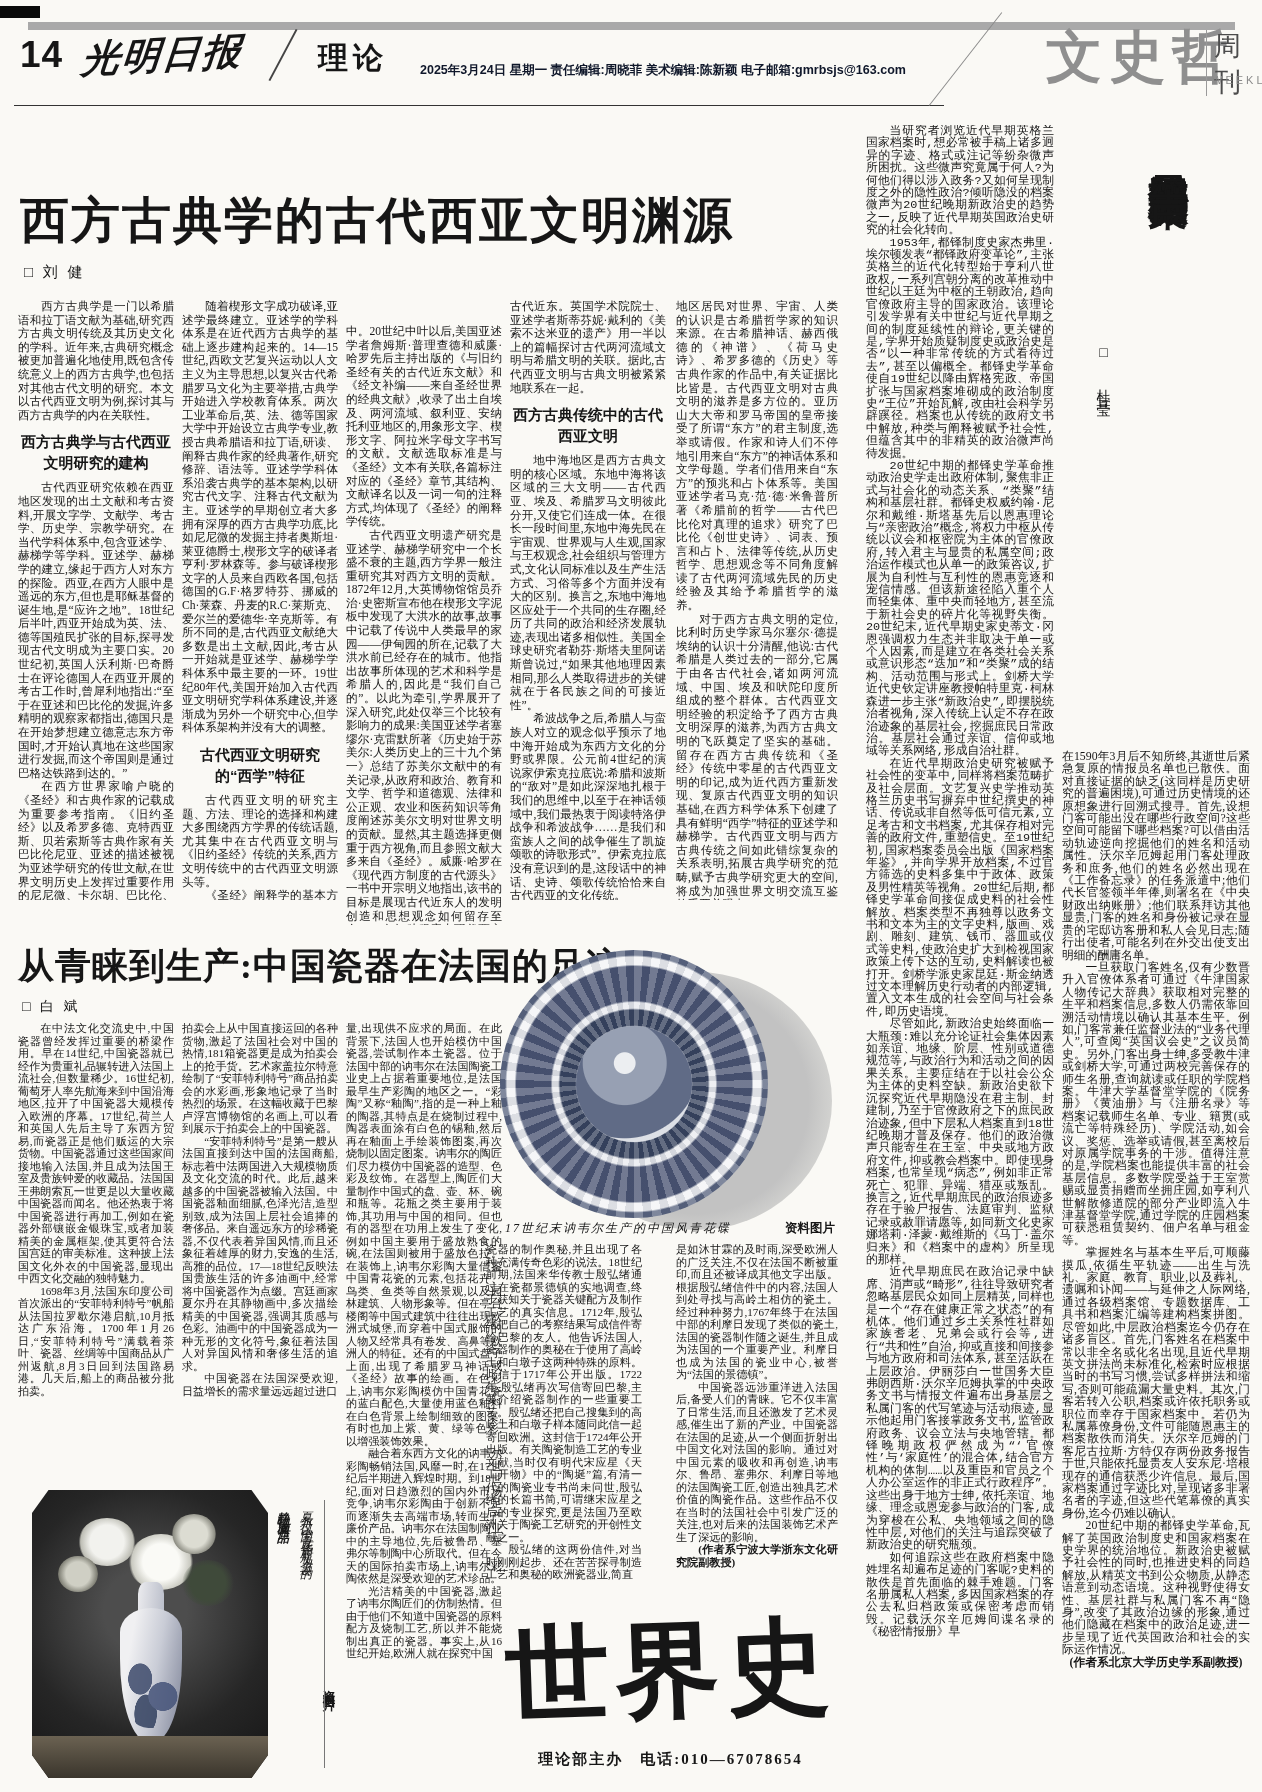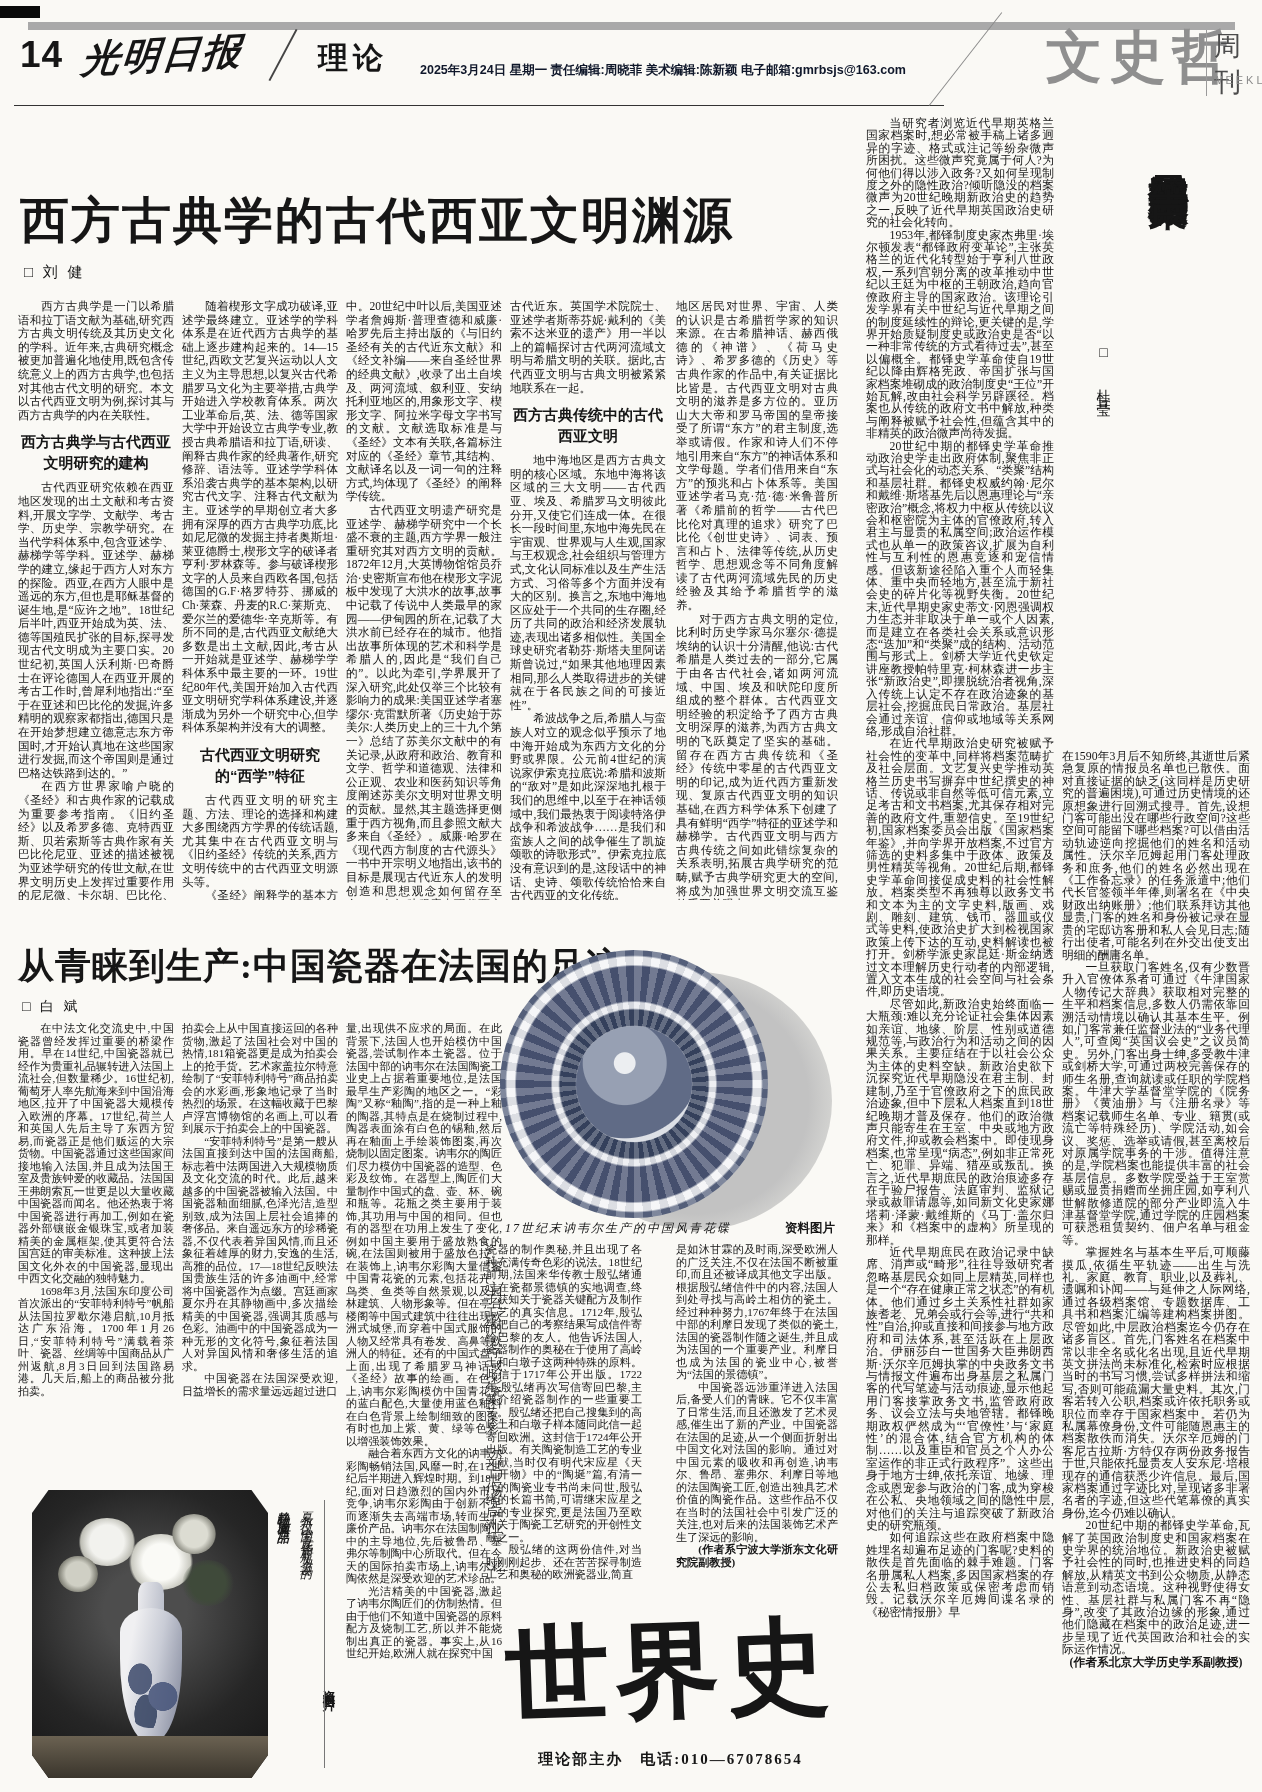--- a/index.html
+++ b/index.html
@@ -104,21 +104,21 @@
       <div class="subhead">西方古典学与古代西亚文明研究的建构</div>
       <div class="para">古代西亚研究依赖在西亚地区发现的出土文献和考古资料,开展文字学、文献学、考古学、历史学、宗教学研究。在当代学科体系中,包含亚述学、赫梯学等学科。亚述学、赫梯学的建立,缘起于西方人对东方的探险。西亚,在西方人眼中是遥远的东方,但也是耶稣基督的诞生地,是“应许之地”。18世纪后半叶,西亚开始成为英、法、德等国殖民扩张的目标,探寻发现古代文明成为主要口实。20世纪初,英国人沃利斯·巴奇爵士在评论德国人在西亚开展的考古工作时,曾犀利地指出:“至于在亚述和巴比伦的发掘,许多精明的观察家都指出,德国只是在开始梦想建立德意志东方帝国时,才开始认真地在这些国家进行发掘,而这个帝国则是通过巴格达铁路到达的。”</div>
       <div class="para">在西方世界家喻户晓的《圣经》和古典作家的记载成为重要参考指南。《旧约圣经》以及希罗多德、克特西亚斯、贝若索斯等古典作家有关巴比伦尼亚、亚述的描述被视为亚述学研究的传世文献,在世界文明历史上发挥过重要作用的尼尼微、卡尔胡、巴比伦、乌鲁克等代表性城市的确认均得益于此。</div>
     </div>
   <div class="col a1col" style="left:182px;">
       <div class="para">随着楔形文字成功破译,亚述学最终建立。亚述学的学科体系是在近代西方古典学的基础上逐步建构起来的。14—15世纪,西欧文艺复兴运动以人文主义为主导思想,以复兴古代希腊罗马文化为主要举措,古典学开始进入学校教育体系。两次工业革命后,英、法、德等国家大学中开始设立古典学专业,教授古典希腊语和拉丁语,研读、阐释古典作家的经典著作,研究修辞、语法等。亚述学学科体系沿袭古典学的基本架构,以研究古代文字、注释古代文献为主。亚述学的早期创立者大多拥有深厚的西方古典学功底,比如尼尼微的发掘主持者奥斯坦·莱亚德爵士,楔形文字的破译者亨利·罗林森等。参与破译楔形文字的人员来自西欧各国,包括德国的G.F·格罗特芬、挪威的Ch·莱森、丹麦的R.C·莱斯克、爱尔兰的爱德华·辛克斯等。有所不同的是,古代西亚文献绝大多数是出土文献,因此,考古从一开始就是亚述学、赫梯学学科体系中最主要的一环。19世纪80年代,美国开始加入古代西亚文明研究学科体系建设,并逐渐成为另外一个研究中心,但学科体系架构并没有大的调整。</div>
       <div class="subhead">古代西亚文明研究的“西学”特征</div>
       <div class="para">古代西亚文明的研究主题、方法、理论的选择和构建大多围绕西方学界的传统话题,尤其集中在古代西亚文明与《旧约圣经》传统的关系,西方文明传统中的古代西亚文明源头等。</div>
       <div class="para">《圣经》阐释学的基本方法被直接用于古代西亚文献研究</div>
     </div>
-  <div class="col a1col" style="left:346px;">
+  <div class="col a1col" style="left:346px;margin-top:25px;">
       <div class="para cont">中。20世纪中叶以后,美国亚述学者詹姆斯·普理查德和威廉·哈罗先后主持出版的《与旧约圣经有关的古代近东文献》和《经文补编——来自圣经世界的经典文献》,收录了出土自埃及、两河流域、叙利亚、安纳托利亚地区的,用象形文字、楔形文字、阿拉米字母文字书写的文献。文献选取标准是与《圣经》文本有关联,各篇标注对应的《圣经》章节,其结构、文献译名以及一词一句的注释方式,均体现了《圣经》的阐释学传统。</div>
       <div class="para">古代西亚文明遗产研究是亚述学、赫梯学研究中一个长盛不衰的主题,西方学界一般注重研究其对西方文明的贡献。1872年12月,大英博物馆馆员乔治·史密斯宣布他在楔形文字泥板中发现了大洪水的故事,故事中记载了传说中人类最早的家园——伊甸园的所在,记载了大洪水前已经存在的城市。他指出故事所体现的艺术和科学是希腊人的,因此是“我们自己的”。以此为牵引,学界展开了深入研究,此处仅举三个比较有影响力的成果:美国亚述学者塞缪尔·克雷默所著《历史始于苏美尔:人类历史上的三十九个第一》总结了苏美尔文献中的有关记录,从政府和政治、教育和文学、哲学和道德观、法律和公正观、农业和医药知识等角度阐述苏美尔文明对世界文明的贡献。显然,其主题选择更侧重于西方视角,而且参照文献大多来自《圣经》。威廉·哈罗在《现代西方制度的古代源头》一书中开宗明义地指出,该书的目标是展现古代近东人的发明创造和思想观念如何留存至今……在何种程度上现代西方仍然受益于</div>
     </div>
   <div class="col a1col" style="left:510px;">
       <div class="para cont">古代近东。英国学术院院士、亚述学者斯蒂芬妮·戴利的《美索不达米亚的遗产》用一半以上的篇幅探讨古代两河流域文明与希腊文明的关联。据此,古代西亚文明与古典文明被紧紧地联系在一起。</div>
       <div class="subhead">西方古典传统中的古代西亚文明</div>
       <div class="para">地中海地区是西方古典文明的核心区域。东地中海将该区域的三大文明——古代西亚、埃及、希腊罗马文明彼此分开,又使它们连成一体。在很长一段时间里,东地中海先民在宇宙观、世界观与人生观,国家与王权观念,社会组织与管理方式,文化认同标准以及生产生活方式、习俗等多个方面并没有大的区别。换言之,东地中海地区应处于一个共同的生存圈,经历了共同的政治和经济发展轨迹,表现出诸多相似性。美国全球史研究者勒芬·斯塔夫里阿诺斯曾说过,“如果其他地理因素相同,那么人类取得进步的关键就在于各民族之间的可接近性”。</div>
       <div class="para">希波战争之后,希腊人与蛮族人对立的观念似乎预示了地中海开始成为东西方文化的分野或界限。公元前4世纪的演说家伊索克拉底说:希腊和波斯的“敌对”是如此深深地扎根于我们的思维中,以至于在神话领域中,我们最热衷于阅读特洛伊战争和希波战争……是我们和蛮族人之间的战争催生了凯旋颂歌的诗歌形式”。伊索克拉底没有意识到的是,这段话中的神话、史诗、颂歌传统恰恰来自古代西亚的文化传统。</div>
     </div>
   <div class="col a1col" style="left:676px;width:162px;">
@@ -176,21 +176,21 @@
     <div class="vcap">夏尔丹以中国青花瓷胆瓶为主题的</div>
     <div id="vase-credit">资料图片</div>
   </div>
   <div class="abs" id="vase-rule"></div>
 
   <div class="abs" id="calligraphy">世界史</div>
   <div class="abs" id="dept-footer">理论部主办　电话:010—67078654</div>
 
   <div class="abs" id="r-title">近代早期英国新政治史的档案微声</div>
   <div class="abs" id="r-byline">□ 杜宣莹</div>
-  <div class="col rcol" style="left:866px;top:117px;height:1662px;">
+  <div class="col rcol" style="left:866px;top:125px;height:1662px;font-family:Liberation Mono, monospace;">
       <div class="para">当研究者浏览近代早期英格兰国家档案时,想必常被手稿上诸多迥异的字迹、格式或注记等纷杂微声所困扰。这些微声究竟属于何人?为何他们得以涉入政务?又如何呈现制度之外的隐性政治?倾听隐没的档案微声为20世纪晚期新政治史的趋势之一,反映了近代早期英国政治史研究的社会化转向。</div>
       <div class="para">1953年,都铎制度史家杰弗里·埃尔顿发表“都铎政府变革论”,主张英格兰的近代化转型始于亨利八世政权,一系列宫朝分离的改革推动中世纪以王廷为中枢的王朝政治,趋向官僚政府主导的国家政治。该理论引发学界有关中世纪与近代早期之间的制度延续性的辩论,更关键的是,学界开始质疑制度史或政治史是否“以一种非常传统的方式看待过去”,甚至以偏概全。都铎史学革命使自19世纪以降由辉格宪政、帝国扩张与国家档案堆砌成的政治制度史“王位”开始瓦解,改由社会科学另辟蹊径。档案也从传统的政府文书中解放,种类与阐释被赋予社会性,但蕴含其中的非精英的政治微声尚待发掘。</div>
       <div class="para">20世纪中期的都铎史学革命推动政治史学走出政府体制,聚焦非正式与社会化的动态关系、“类聚”结构和基层社群。都铎史权威约翰·尼尔和戴维·斯塔基先后以恩惠理论与“亲密政治”概念,将权力中枢从传统以议会和枢密院为主体的官僚政府,转入君主与显贵的私属空间;政治运作模式也从单一的政策咨议,扩展为自利性与互利性的恩惠竞逐和宠信情感。但该新途径陷入重个人而轻集体、重中央而轻地方,甚至流于新社会史的碎片化等视野失衡。20世纪末,近代早期史家史蒂文·冈恩强调权力生态并非取决于单一或个人因素,而是建立在各类社会关系或意识形态“迭加”和“类聚”成的结构、活动范围与形式上。剑桥大学近代史钦定讲座教授帕特里克·柯林森进一步主张“新政治史”,即摆脱统治者视角,深入传统上认定不存在政治迹象的基层社会,挖掘庶民日常政治。基层社会通过亲谊、信仰或地域等关系网络,形成自治社群。</div>
       <div class="para">在近代早期政治史研究被赋予社会性的变革中,同样将档案范畴扩及社会层面。文艺复兴史学推动英格兰历史书写摒弃中世纪撰史的神话、传说或非自然等低可信元素,立足考古和文书档案,尤其保存相对完善的政府文件,重塑信史。至19世纪初,国家档案委员会出版《国家档案年鉴》,并向学界开放档案,不过官方筛选的史料多集中于政体、政策及男性精英等视角。20世纪后期,都铎史学革命间接促成史料的社会性解放。档案类型不再独尊以政务文书和文本为主的文字史料,版画、戏剧、雕刻、建筑、钱币、器皿或仪式等史料,使政治史扩大到检视国家政策上传下达的互动,史料解读也被打开。剑桥学派史家昆廷·斯金纳透过文本理解历史行动者的内部逻辑,置入文本生成的社会空间与社会条件,即历史语境。</div>
       <div class="para">尽管如此,新政治史始终面临一大瓶颈:难以充分论证社会集体因素如亲谊、地缘、阶层、性别或道德规范等,与政治行为和活动之间的因果关系。主要症结在于以社会公众为主体的史料空缺。新政治史欲下沉探究近代早期隐没在君主制、封建制,乃至于官僚政府之下的庶民政治迹象,但中下层私人档案直到18世纪晚期才普及保存。他们的政治微声只能寄生在王室、中央或地方政府文件,抑或教会档案中。即使现身档案,也常呈现“病态”,例如非正常死亡、犯罪、异端、猎巫或叛乱。换言之,近代早期庶民的政治痕迹多存在于验尸报告、法庭审判、监狱记录或赦罪请愿等,如同新文化史家娜塔莉·泽蒙·戴维斯的《马丁·盖尔归来》和《档案中的虚构》所呈现的那样。</div>
       <div class="para">近代早期庶民在政治记录中缺席、消声或“畸形”,往往导致研究者忽略基层民众如同上层精英,同样也是一个“存在健康正常之状态”的有机体。他们通过乡土关系性社群如家族耆老、兄弟会或行会等,进行“共和性”自治,抑或直接和间接参与地方政府和司法体系,甚至活跃在上层政治。伊丽莎白一世国务大臣弗朗西斯·沃尔辛厄姆执掌的中央政务文书与情报文件遍布出身基层之私属门客的代写笔迹与活动痕迹,显示他起用门客接掌政务文书,监管政府政务、议会立法与央地管辖。都铎晚期政权俨然成为“‘官僚性’与‘家庭性’的混合体,结合官方机构的体制……以及重臣和官员之个人办公室运作的非正式行政程序”。这些出身于地方士绅,依托亲谊、地缘、理念或恩宠参与政治的门客,成为穿梭在公私、央地领域之间的隐性中层,对他们的关注与追踪突破了新政治史的研究瓶颈。</div>
       <div class="para">如何追踪这些在政府档案中隐姓埋名却遍布足迹的门客呢?史料的散佚是首先面临的棘手难题。门客名册属私人档案,多因国家档案的存公去私归档政策或保密考虑而销毁。记载沃尔辛厄姆间谍名录的《秘密情报册》早</div>
     </div>
   <div class="col rcol" style="left:1062px;top:750px;height:1038px;">
       <div class="para cont">在1590年3月后不知所终,其逝世后紧急复原的情报员名单也已散佚。面对直接证据的缺乏(这同样是历史研究的普遍困境),可通过历史情境的还原想象进行回溯式搜寻。首先,设想门客可能出没在哪些行政空间?这些空间可能留下哪些档案?可以借由活动轨迹逆向挖掘他们的姓名和活动属性。沃尔辛厄姆起用门客处理政务和庶务,他们的姓名必然出现在《工作备忘录》的任务派遣中;他们代长官签领半年俸,则署名在《中央财政出纳账册》;他们联系拜访其他显贵,门客的姓名和身份被记录在显贵的宅邸访客册和私人会见日志;随行出使者,可能名列在外交出使支出明细的酬庸名单。</div>

